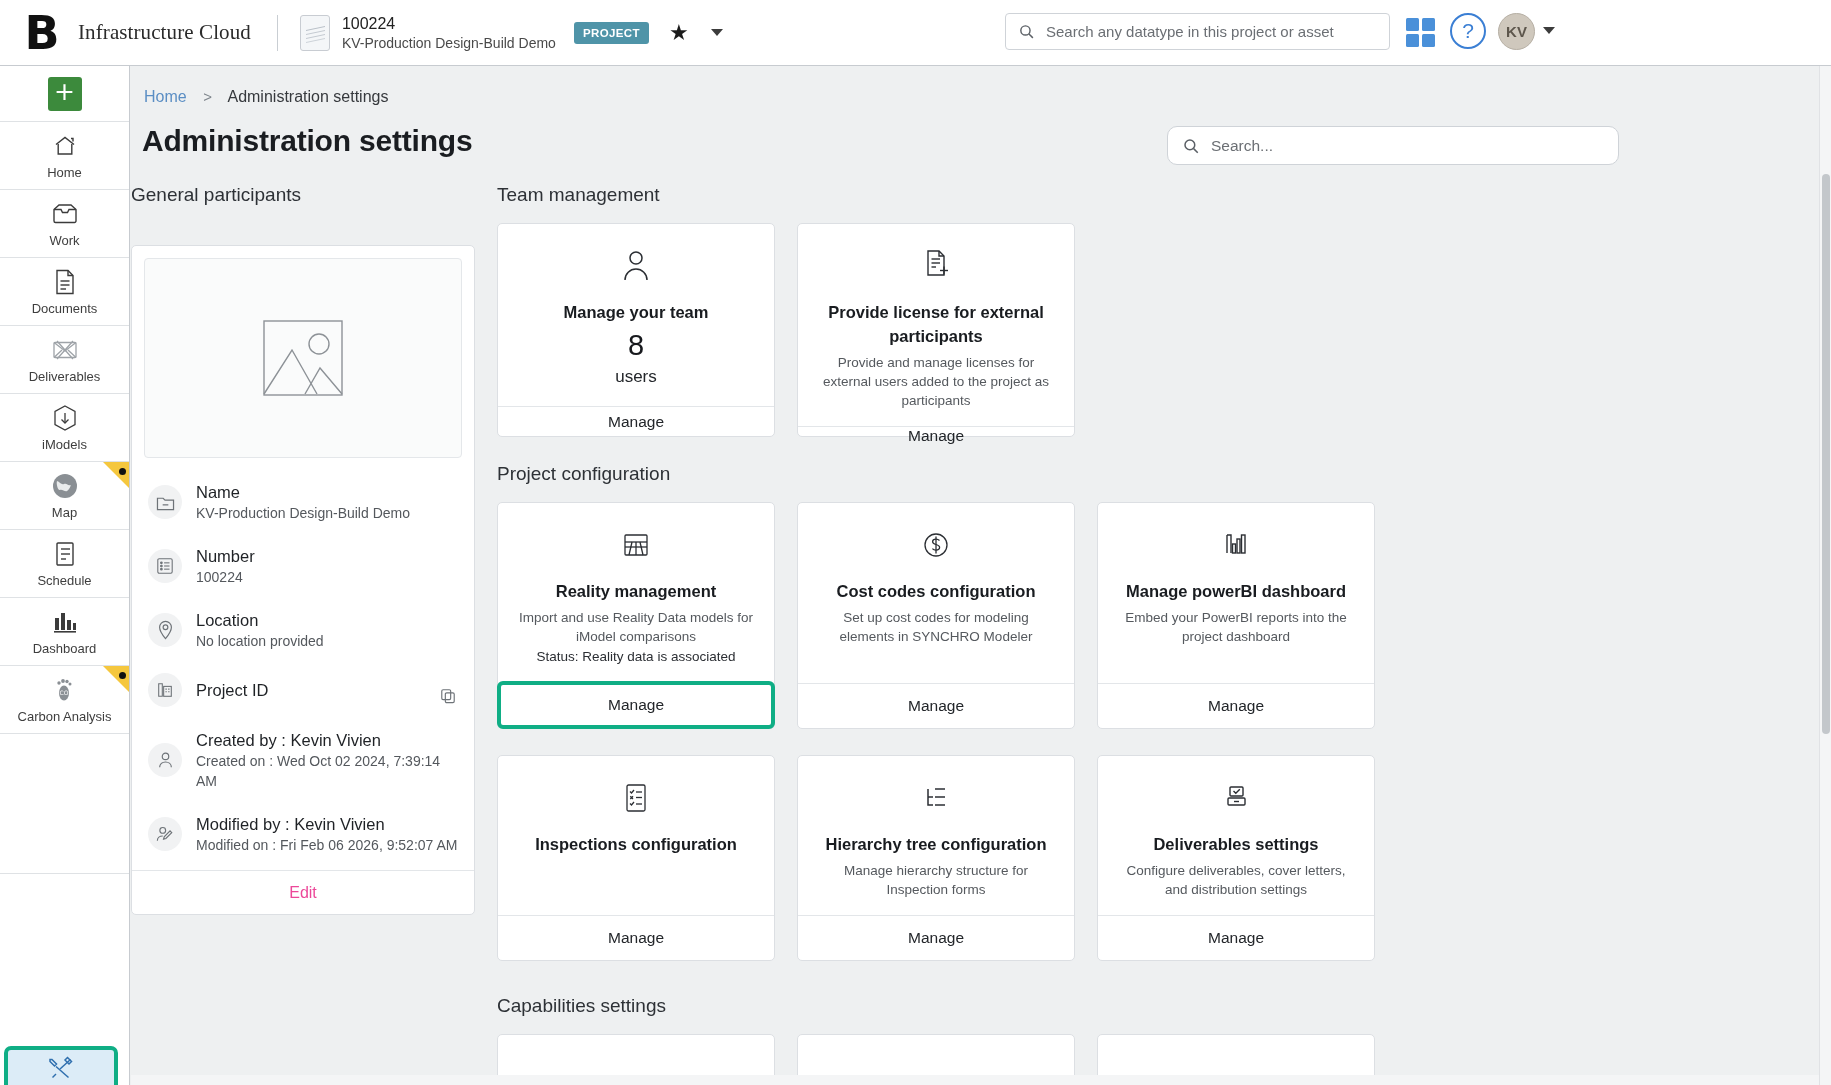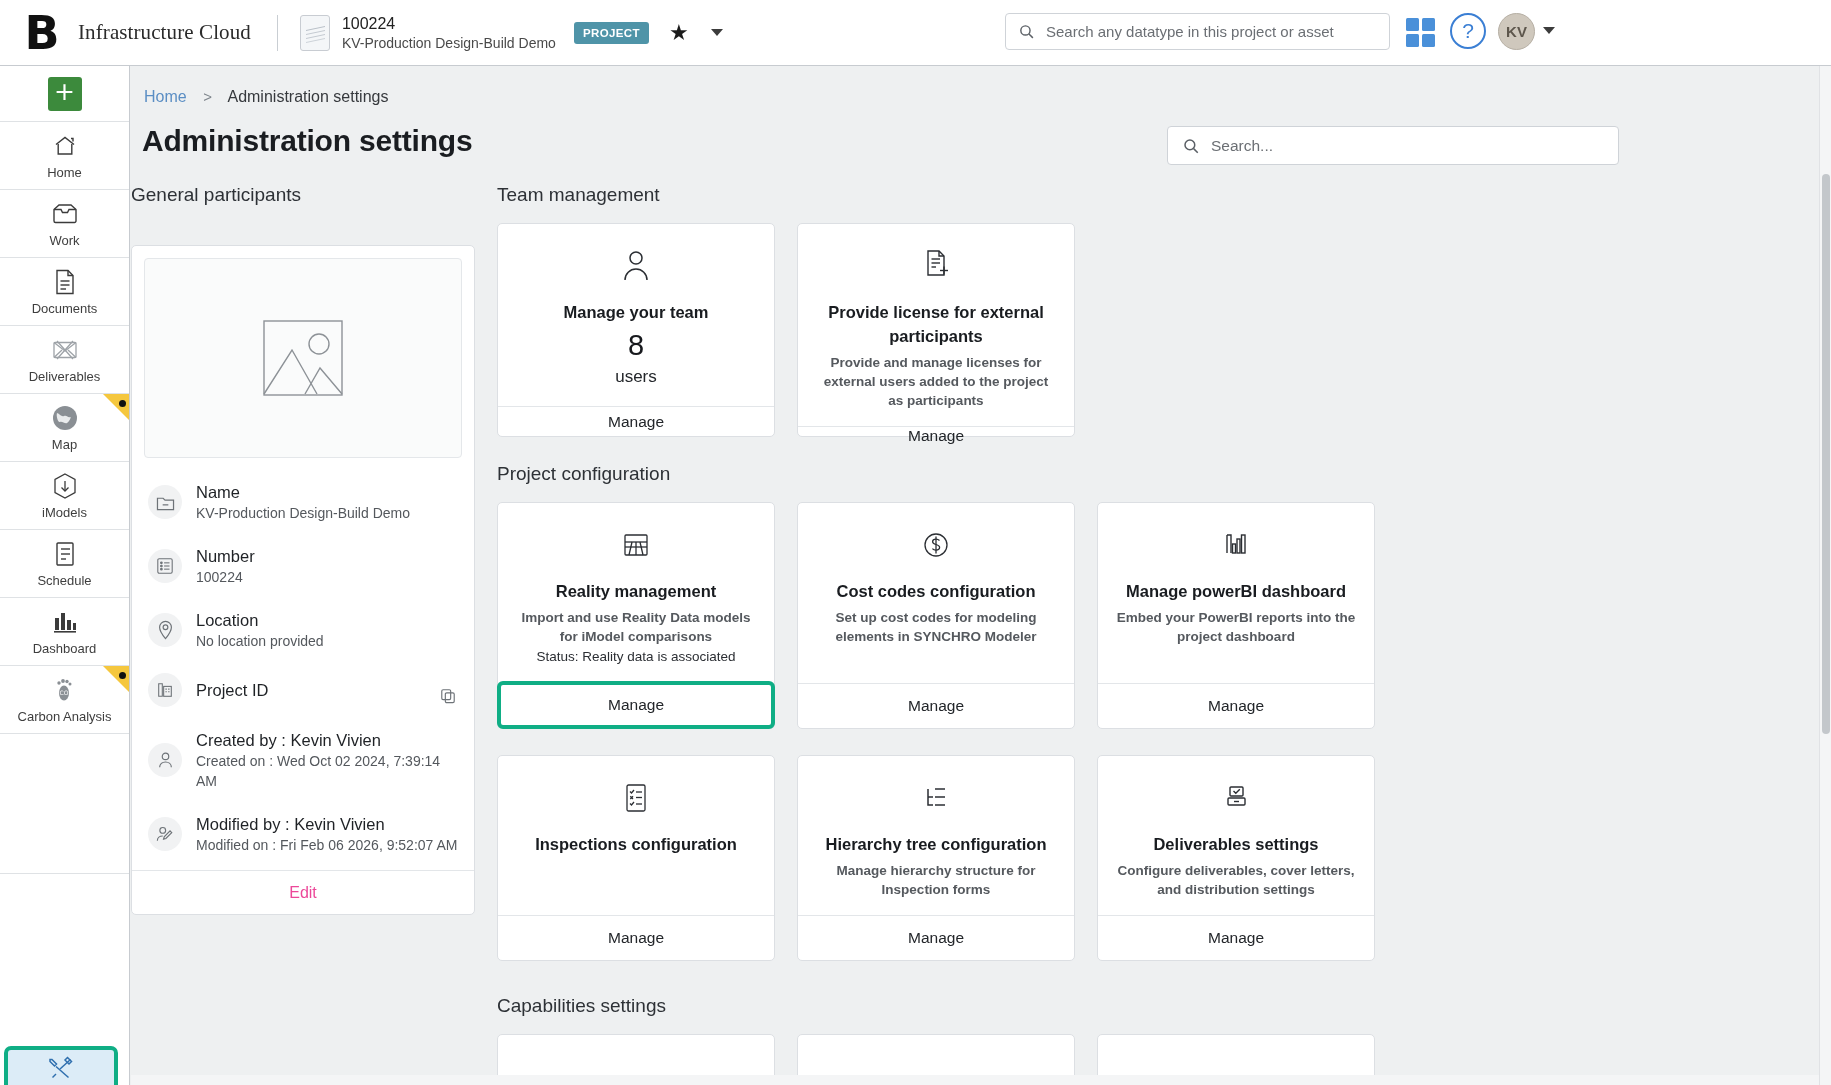--- a/index.html
+++ b/index.html
@@ -132,21 +132,21 @@
   .breadcrumb { position: absolute; left: 13px; top: 22px; font-size: 16px; }
   .breadcrumb a { color: #5b8ec4; text-decoration: none; }
   .breadcrumb .sep { color: #7e858c; margin: 0 12px; font-size: 15px; }
   .breadcrumb .cur { color: #36393d; }
   .page-title {
     position: absolute; left: 11px; top: 58px;
     font-size: 30px; font-weight: bold; color: #1a1d21; letter-spacing: -.2px;
   }
   .search-local {
     position: absolute; left: 1036px; top: 60px; width: 452px; height: 39px;
-    border: 1px solid #cfd3d8; border-radius: 4px; background: #fff;
+    border: 1px solid #cfd3d8; border-radius: 10px; background: #fff;
     display: flex; align-items: center; padding-left: 14px;
   }
   .search-local .txt { margin-left: 11px; font-size: 15.5px; color: #6b6f74; }
 
   .section-label { font-size: 19px; color: #2d3136; }
 
   
   .col-left { position: absolute; left: 0px; top: 118px; width: 360px; }
   .gi-card {
     margin-top: 39px; width: 344px; background: #fff;
@@ -181,21 +181,21 @@
   .card {
     width: 278px; background: #fff; border: 1px solid #dcdfe3; border-radius: 5px;
     display: flex; flex-direction: column;
   }
   .card-body {
     flex: 1; padding: 22px 18px 16px;
     display: flex; flex-direction: column; text-align: center;
   }
   .card-ico { height: 40px; display: flex; align-items: center; justify-content: center; margin-bottom: 14px; }
   .card-title { font-size: 16.5px; font-weight: bold; color: #191c20; line-height: 24px; }
-  .card-desc { font-size: 13.5px; color: #55595e; line-height: 19px; margin-top: 5px; font-weight: bold; }
+  .card-desc { font-size: 13.5px; color: #55595e; line-height: 19px; margin-top: 5px; }
   .card-status { font-size: 13.5px; color: #2b2e33; line-height: 19px; margin-top: 1px; }
   .card-big-num { font-size: 29px; color: #17191d; line-height: 38px; margin-top: 2px; }
   .card-unit { font-size: 17px; color: #24272b; line-height: 26px; }
   .card-foot {
     border-top: 1px solid #e3e6e9; height: 45px;
     display: flex; align-items: center; justify-content: center;
     font-size: 15.5px; color: #23262a;
   }
   .card-foot.hl {
     margin: -1px; border: 4px solid #0fae85; border-radius: 6px;
@@ -305,41 +305,41 @@
         <rect x="3" y="3.5" width="22" height="15" rx="1"></rect>
         <path d="M3 3.5 14 12 25 3.5"></path>
           <path d="M3 18.5 11 11M25 18.5 17 11"></path>
         <path d="M6 2 22 20M22 2 6 20"></path>
       </svg>
     </span>
     <span class="lbl">Deliverables</span>
   </div>
 
   <div class="nav-item">
-    <div class="nav-corner">
-        <span class="dot"></span>
-      </div>
-    <span class="ico">
-      <svg width="28" height="28" viewBox="0 0 28 28">
-        <circle cx="14" cy="14" r="12" fill="#8a8f94"></circle>
-        <path d="M6 9c3 1 4 4 7 3s4 2 6 1-1 5-3 6-5-2-7-1-4-6-3-9Z" fill="#e9ebec"></path>
-      </svg>
-    </span>
-    <span class="lbl">Map</span>
-  </div>
-
-  <div class="nav-item">
     <span class="ico">
       <svg width="26" height="28" viewBox="0 0 26 28" fill="none" stroke="#3b3b3b" stroke-width="1.3">
         <path d="M13 2 23 7.5v13L13 26 3 20.5v-13Z"></path>
         <line x1="13" y1="9" x2="13" y2="19"></line>
           <path d="M9.5 15.5 13 19l3.5-3.5"></path>
       </svg>
     </span>
     <span class="lbl">iModels</span>
+  </div>
+
+  <div class="nav-item">
+    <div class="nav-corner">
+        <span class="dot"></span>
+      </div>
+    <span class="ico">
+      <svg width="28" height="28" viewBox="0 0 28 28">
+        <circle cx="14" cy="14" r="12" fill="#8a8f94"></circle>
+        <path d="M6 9c3 1 4 4 7 3s4 2 6 1-1 5-3 6-5-2-7-1-4-6-3-9Z" fill="#e9ebec"></path>
+      </svg>
+    </span>
+    <span class="lbl">Map</span>
   </div>
 
   <div class="nav-item">
     <span class="ico">
       <svg width="24" height="26" viewBox="0 0 24 26" fill="none" stroke="#3b3b3b" stroke-width="1.4">
         <rect x="4" y="2" width="16" height="22" rx="1"></rect>
         <line x1="8" y1="8" x2="17" y2="8"></line>
           <line x1="8" y1="13" x2="17" y2="13"></line>
           <line x1="8" y1="18" x2="13" y2="18"></line>
       </svg>

